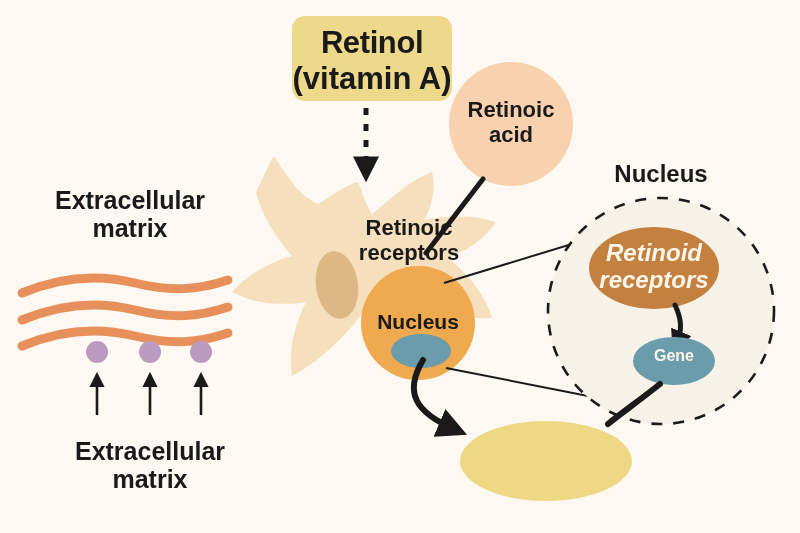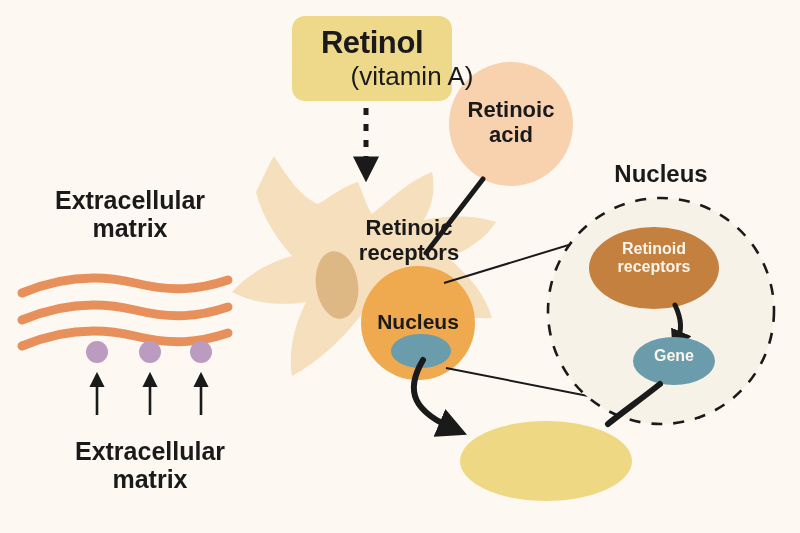--- a/index.html
+++ b/index.html
@@ -39,30 +39,29 @@
   }
   .lbl-light {
     color: #FBF5EA;
   }
   #retinol-title {
     font-size: 31px;
     letter-spacing: -0.4px;
     text-align: center;
   }
   #retinol-sub {
-    font-size: 26px;
-    font-weight: normal;
-    margin-left: 40px;
+    font-size: 31px;
+    font-weight: bold;
   }
   #retinoic-acid-label { font-size: 22px; }
   #retinoic-receptors-label { font-size: 22px; }
   #fibroblast-nucleus-label { font-size: 21px; }
   #fibroblast-label { font-size: 23px; }
   #nucleus-title-label { font-size: 24px; }
-  #retinoid-receptors-label { font-size: 16px; }
+  #retinoid-receptors-label { font-size: 24px; font-style: italic; }
   #gene-label { font-size: 16px; }
   #collagen-label { font-size: 29px; }
   #ecm-top-label { font-size: 25px; }
   #ecm-bottom-label { font-size: 25px; }
 </style>
 </head>
 <body>
 
 <div id="diagram-root">
 

